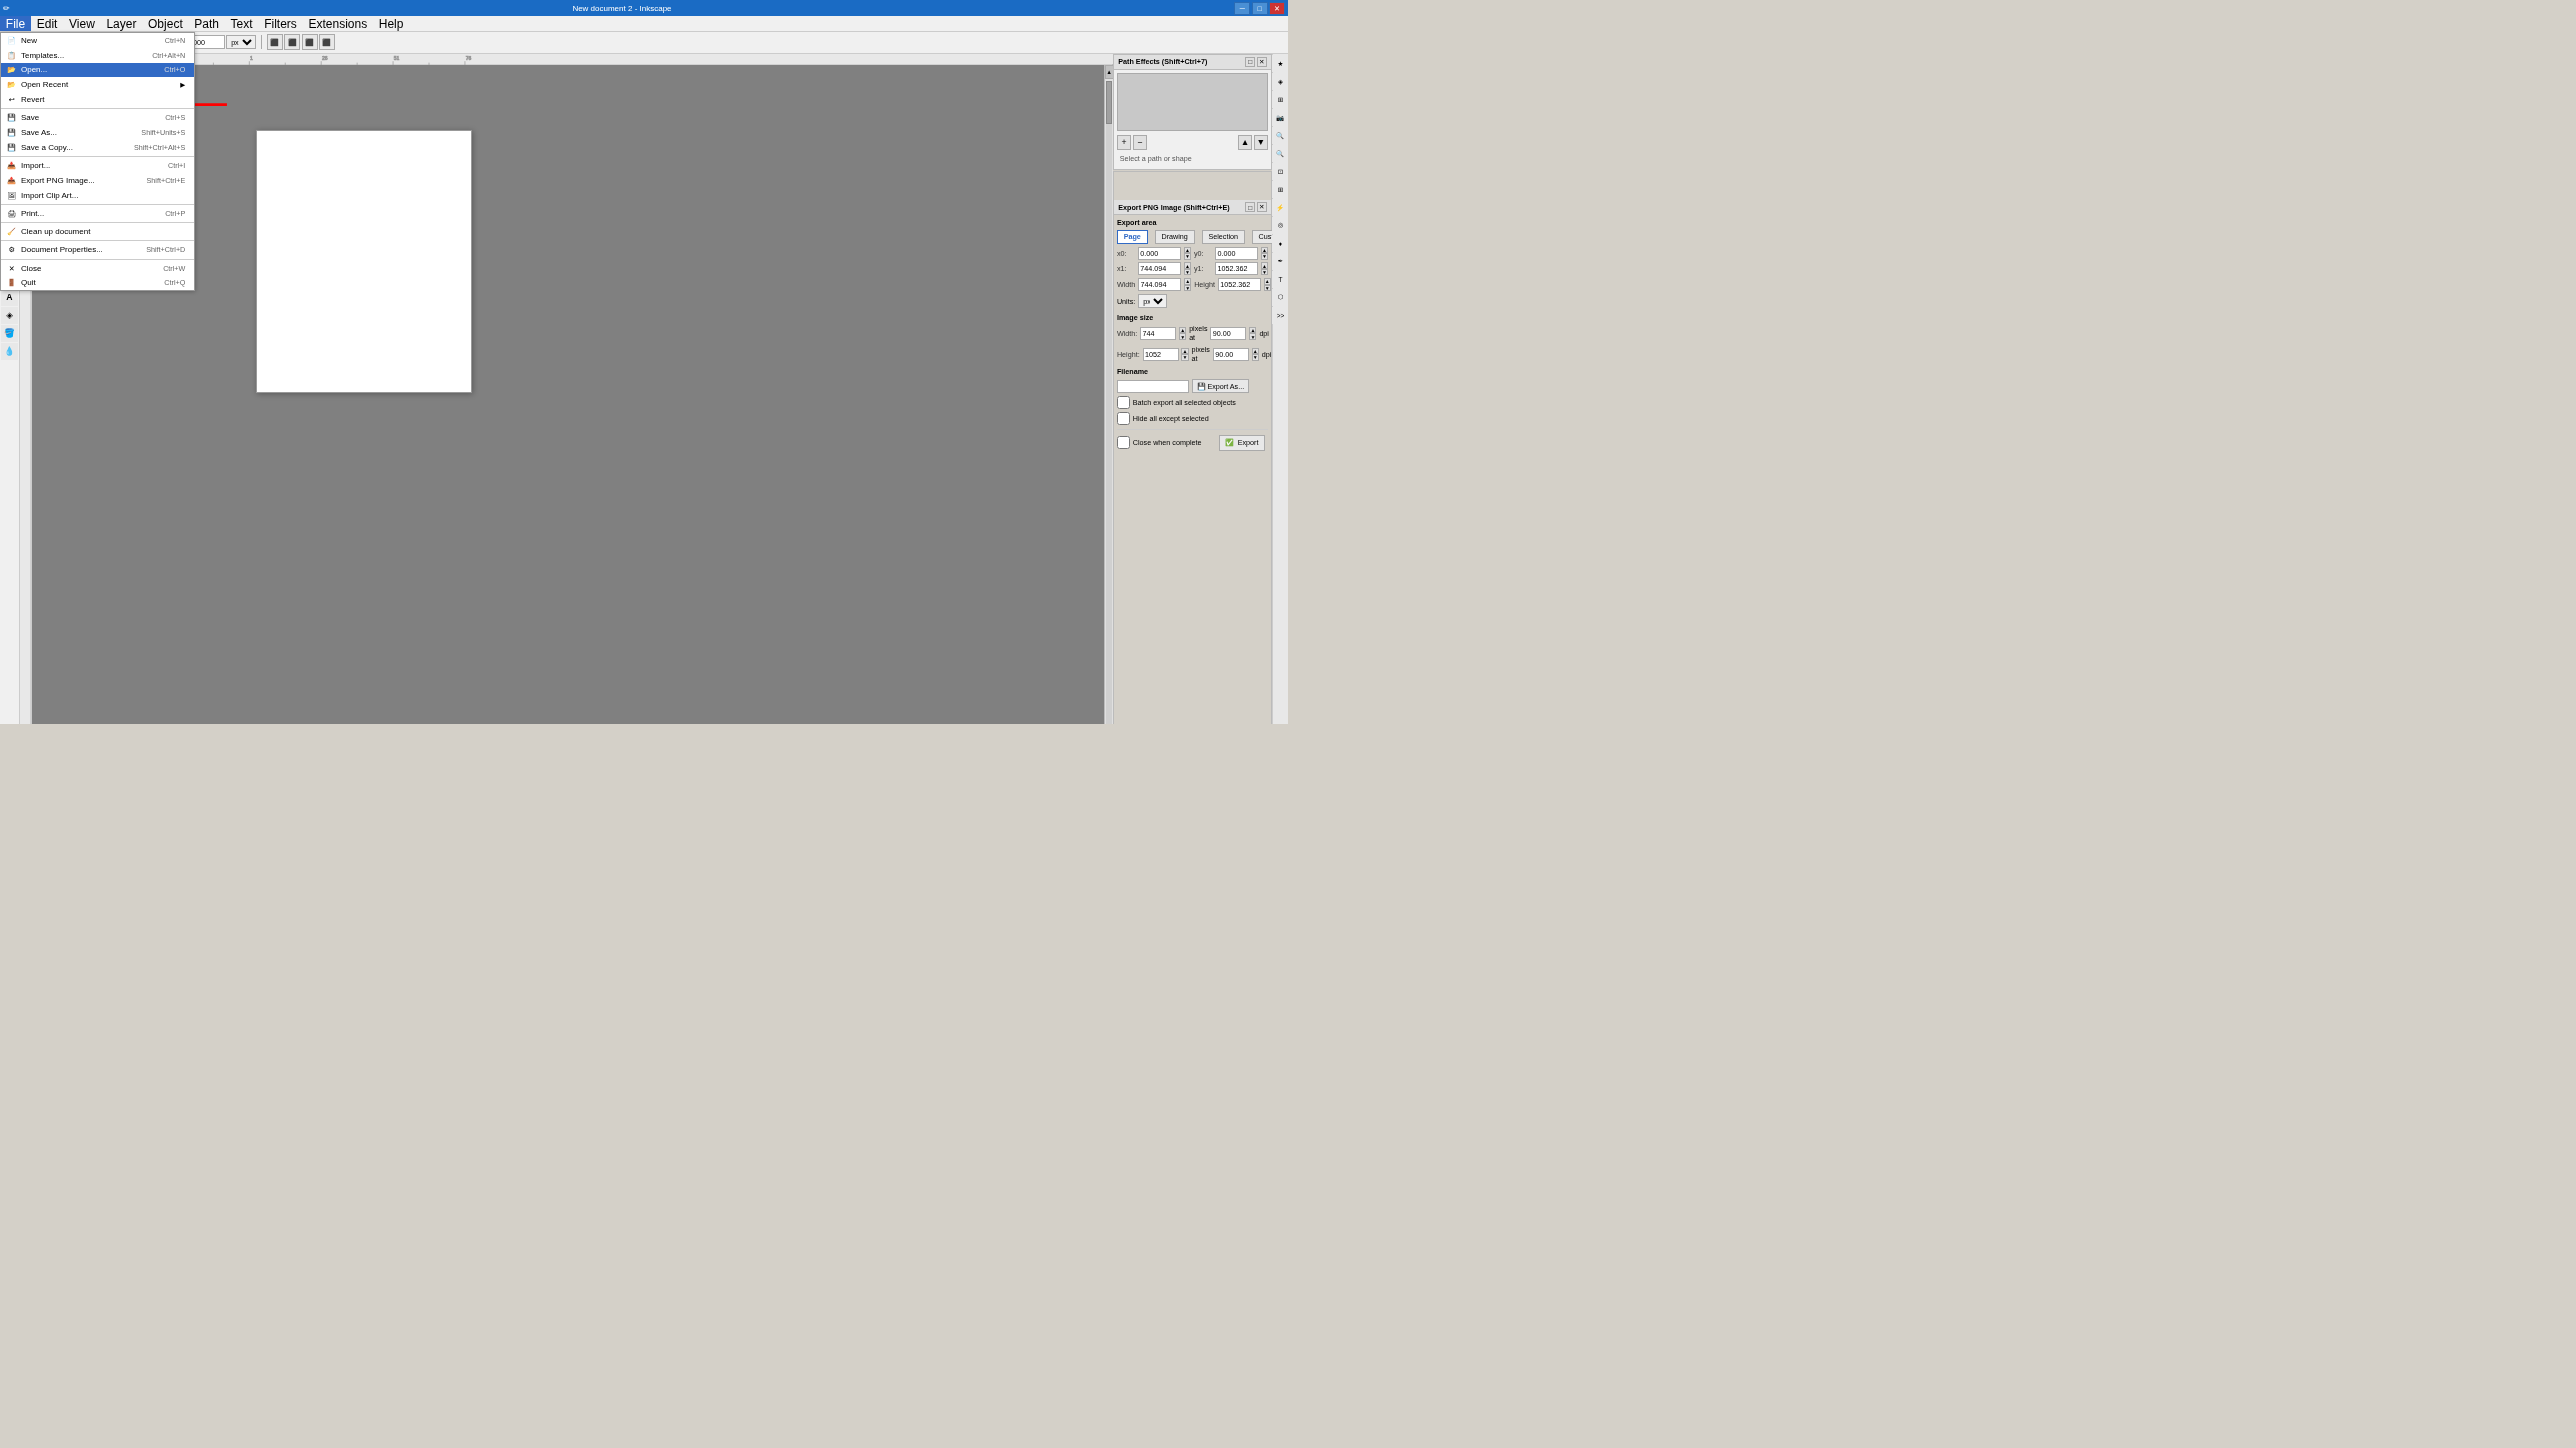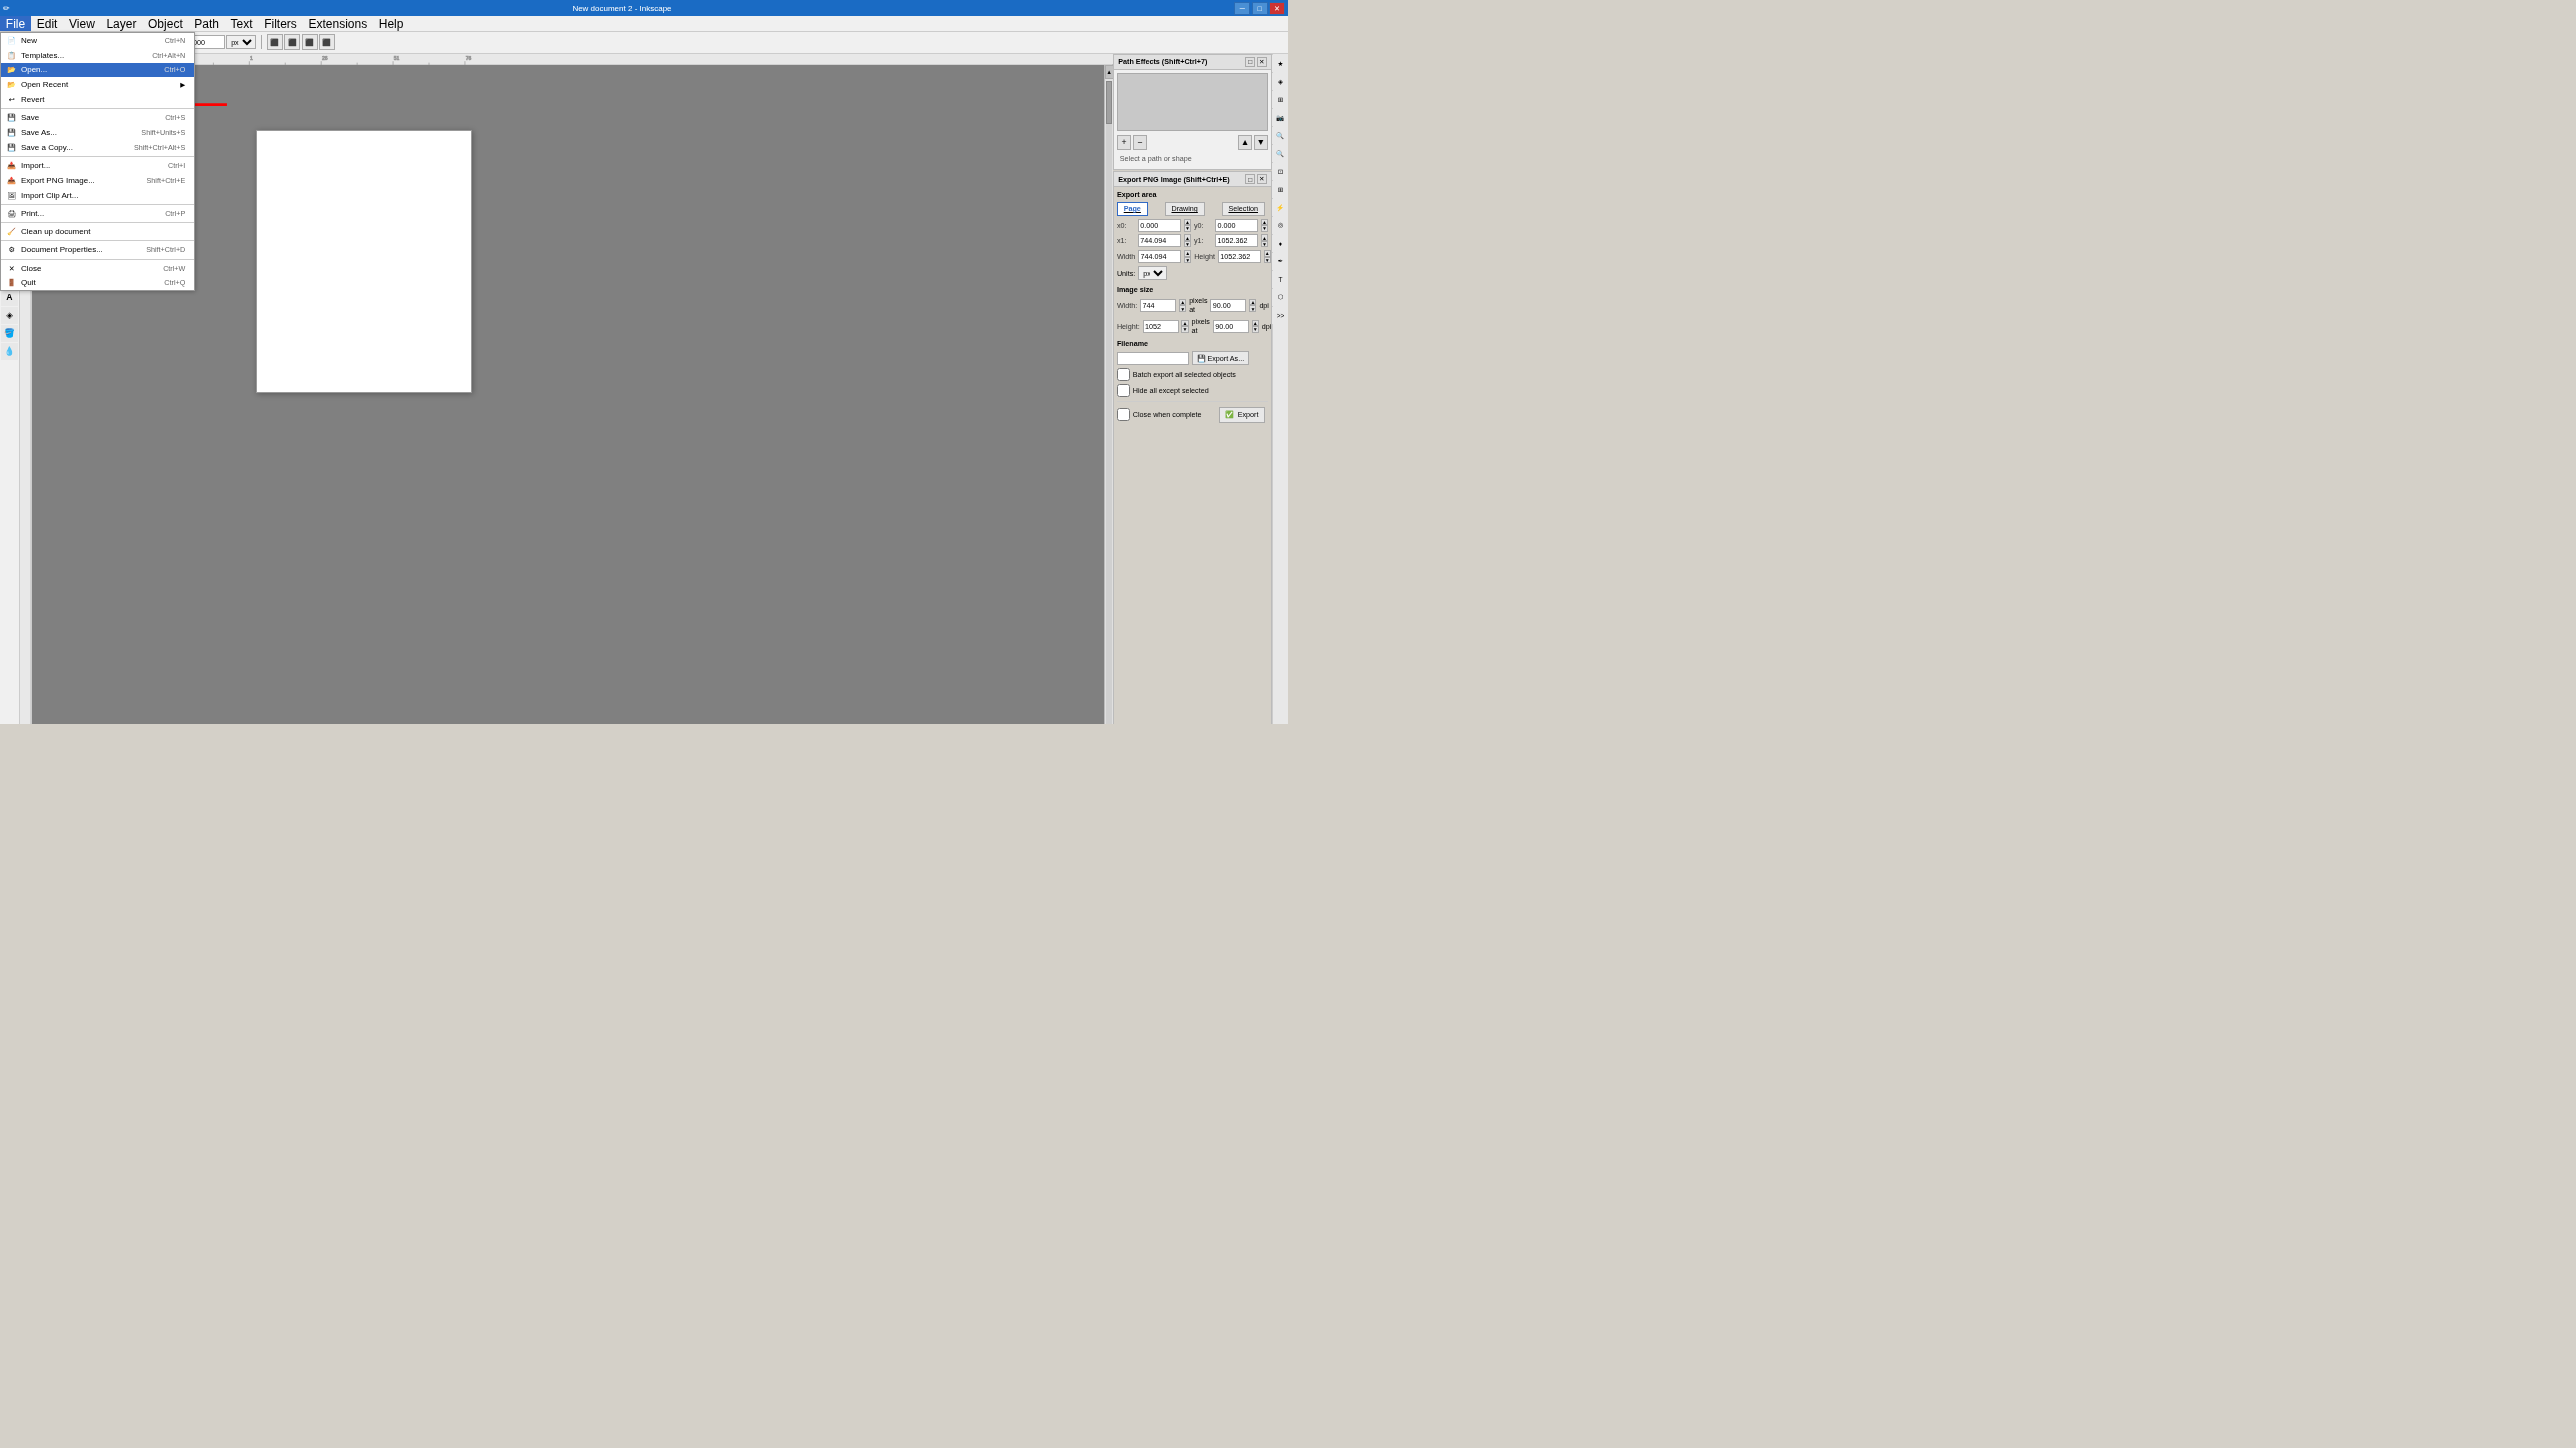--- a/index.html
+++ b/index.html
@@ -34,23 +34,23 @@
     .tool-btn.active { background: #c8d8f0; border-color: #7090c0; }
     
     
     .canvas-area { flex: 1; background: #808080; position: relative; overflow: hidden; display: flex; flex-direction: column; }
     .ruler-top { height: 11.5px; background: #e8e8e8; border-bottom: 0.7px solid #bbb; position: relative; display: flex; align-items: flex-end; padding-bottom: 0.7px; }
     .document-page { position: absolute; left: 224px; top: 65px; width: 216px; height: 263px; background: white; border: 0.7px solid #999; box-shadow: 1.4px 1.4px 5.8px rgba(0,0,0,0.3); }
     .panel-header { background: #e0e0e0; padding: 2.2px 4.3px; font-size: 7.2px; font-weight: bold; border-bottom: 0.7px solid #bbb; display: flex; align-items: center; justify-content: space-between; }
     
     
     .export-panel { flex: 1; border: 0.7px solid #bbb; display: flex; flex-direction: column; }
-    .export-panel-header { background: #e0e0e0; padding: 2.2px 4.3px; font-size: 7.2px; font-weight: bold; border-bottom: 0.7px solid #bbb; display: flex; align-items: center; justify-content: space-between; }
+    .export-panel-header { background: #e0e0e0; padding: 2.2px 4.3px; font-size: 7.2px; font-weight: bold; border-bottom: 0.7px solid #bbb; display: flex; align-items: center; justify-content: space-between; margin-top: 28px; }
     .export-area-label { font-size: 7.2px; font-weight: bold; padding: 2.9px 2.9px 1.4px 2.9px; }
-    .export-tabs { display: flex; padding: 1.4px 2.9px; gap: 17px; text-decoration: underline; }
+    .export-tabs { display: flex; padding: 1.4px 2.9px; gap: 7px; }
     .export-tab { padding: 1.4px 5.8px; font-size: 7.2px; border: 0.7px solid #aaa; background: #e8e8e8; cursor: pointer; }
     .export-tab.active { background: white; border-bottom-color: white; color: #316ac5; font-weight: bold; border-color: #316ac5; }
     .export-field-row { display: flex; align-items: center; padding: 1.4px 2.9px; gap: 2.9px; font-size: 7.2px; }
     .export-field-label { width: 21.6px; color: #333; }
     .export-input { width: 43px; height: 13px; border: 0.7px solid #aaa; font-size: 7.2px; padding: 0 1.4px; background: white; }
     .export-spin-btn { width: 7.2px; height: 6.5px; background: #e0e0e0; border: 0.7px solid #aaa; cursor: pointer; font-size: 5px; display: flex; align-items: center; justify-content: center; }
     .export-spinbox { display: flex; flex-direction: column; }
     .export-section { font-size: 7.2px; font-weight: bold; padding: 2.9px 2.9px 1.4px 2.9px; }
     .export-img-row { display: flex; align-items: center; padding: 1.4px 2.9px; gap: 2.9px; font-size: 7.2px; }
     .export-img-label { width: 29px; color: #333; }

